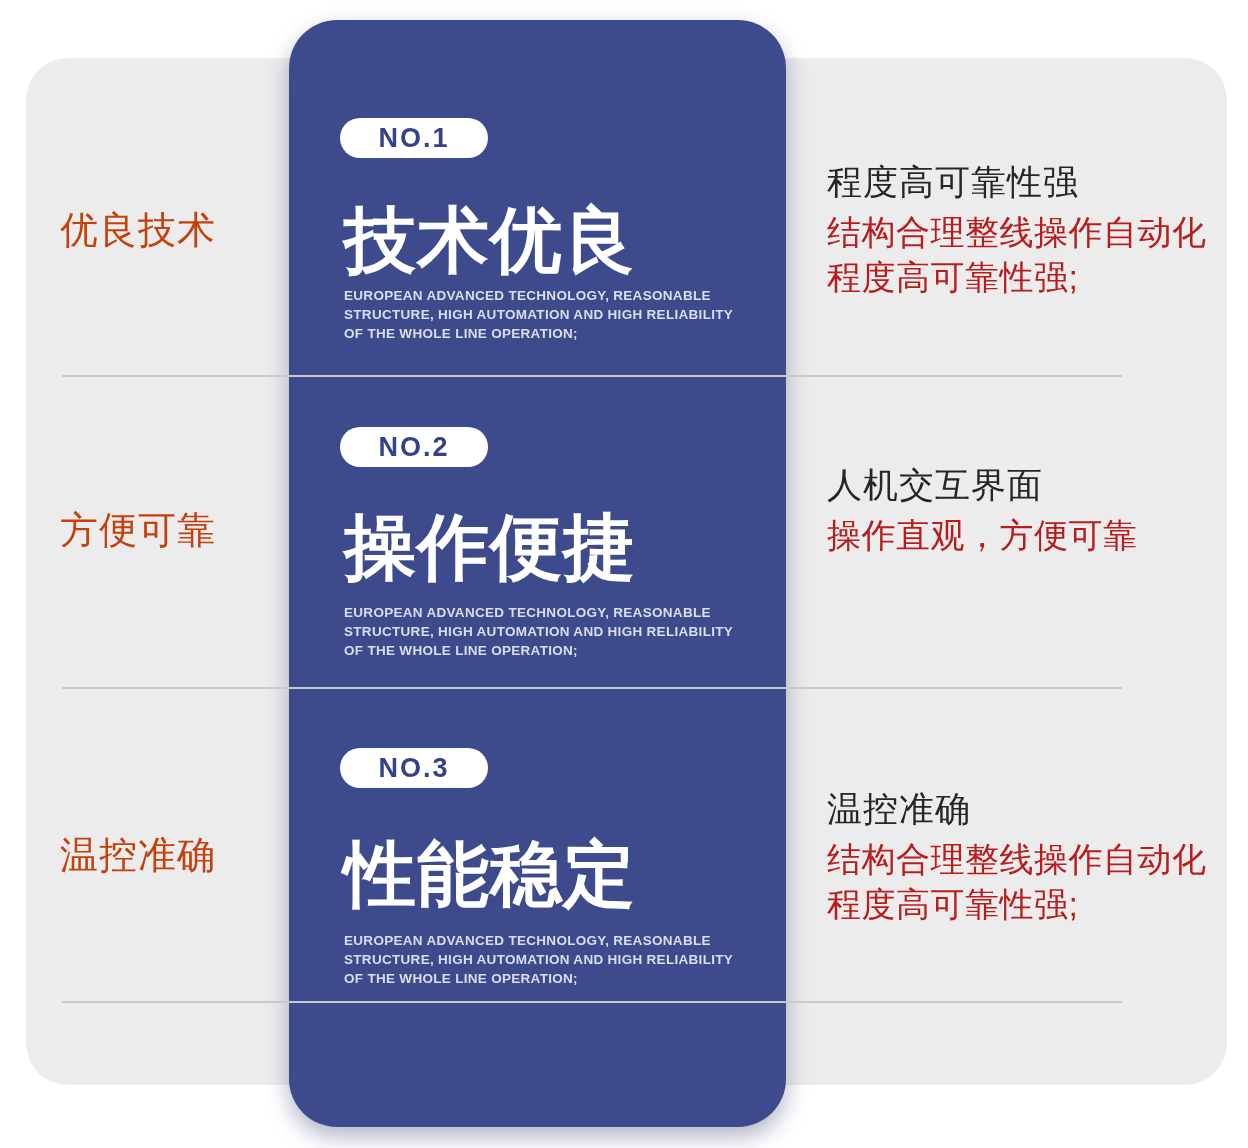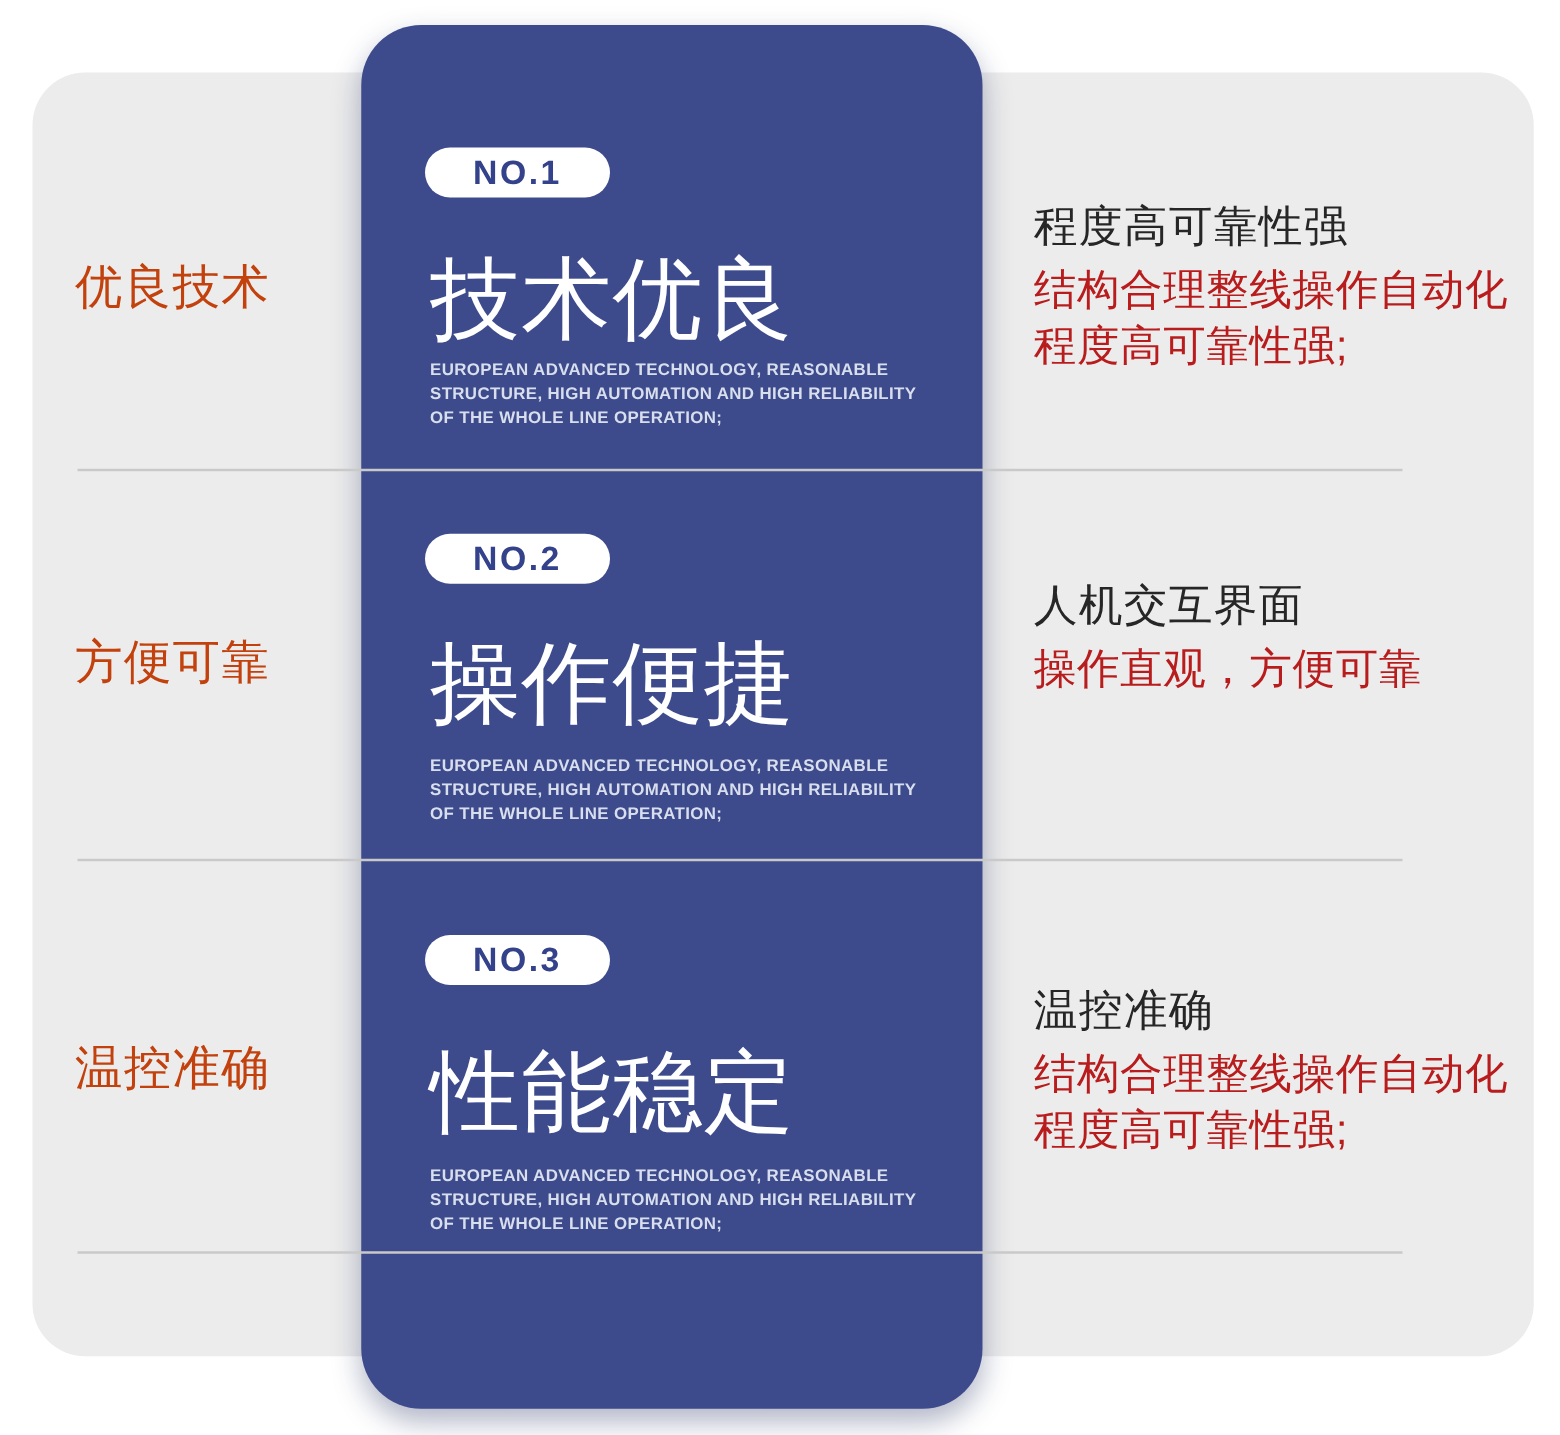--- a/index.html
+++ b/index.html
@@ -52,21 +52,21 @@
     color: #33428a;
     font-size: 27px; font-weight: 800; letter-spacing: 2px;
     position: absolute; left: -4px;
   }
   .badge.b1 { top: 98px; }
   .badge.b2 { top: 407px; align-items: center; }
   .badge.b3 { top: 728px; }
   .card-heading {
     position: absolute;
     color: #ffffff;
-    font-size: 72px; font-weight: 400;
+    font-size: 72px; font-weight: 700;
     letter-spacing: 1px; line-height: 80px;
     white-space: nowrap;
   }
   .card-heading.h1 { top: 180px; }
   .card-heading.h2 { top: 487px; }
   .card-heading.h3 { top: 814px; }
   .card-sub {
     position: absolute;
     width: 400px;
     color: #d9deed;

